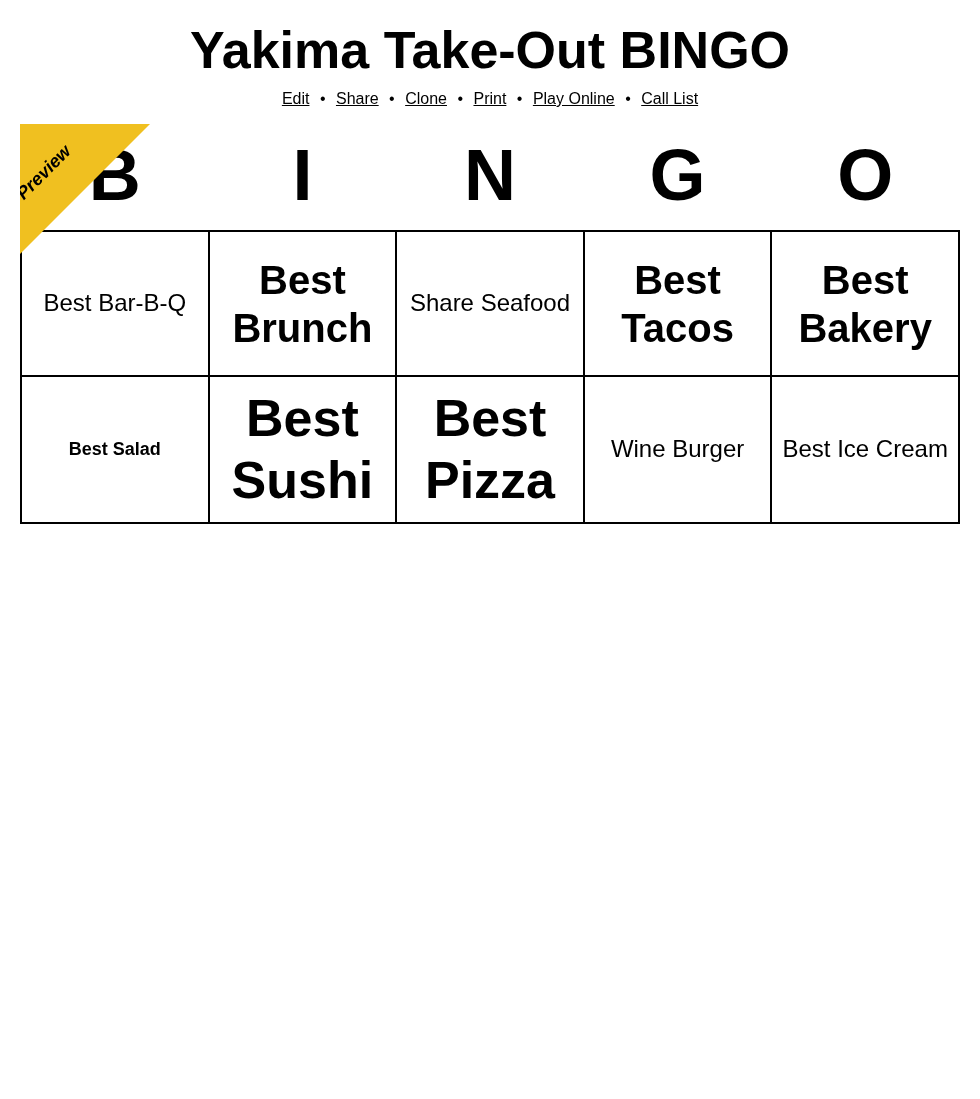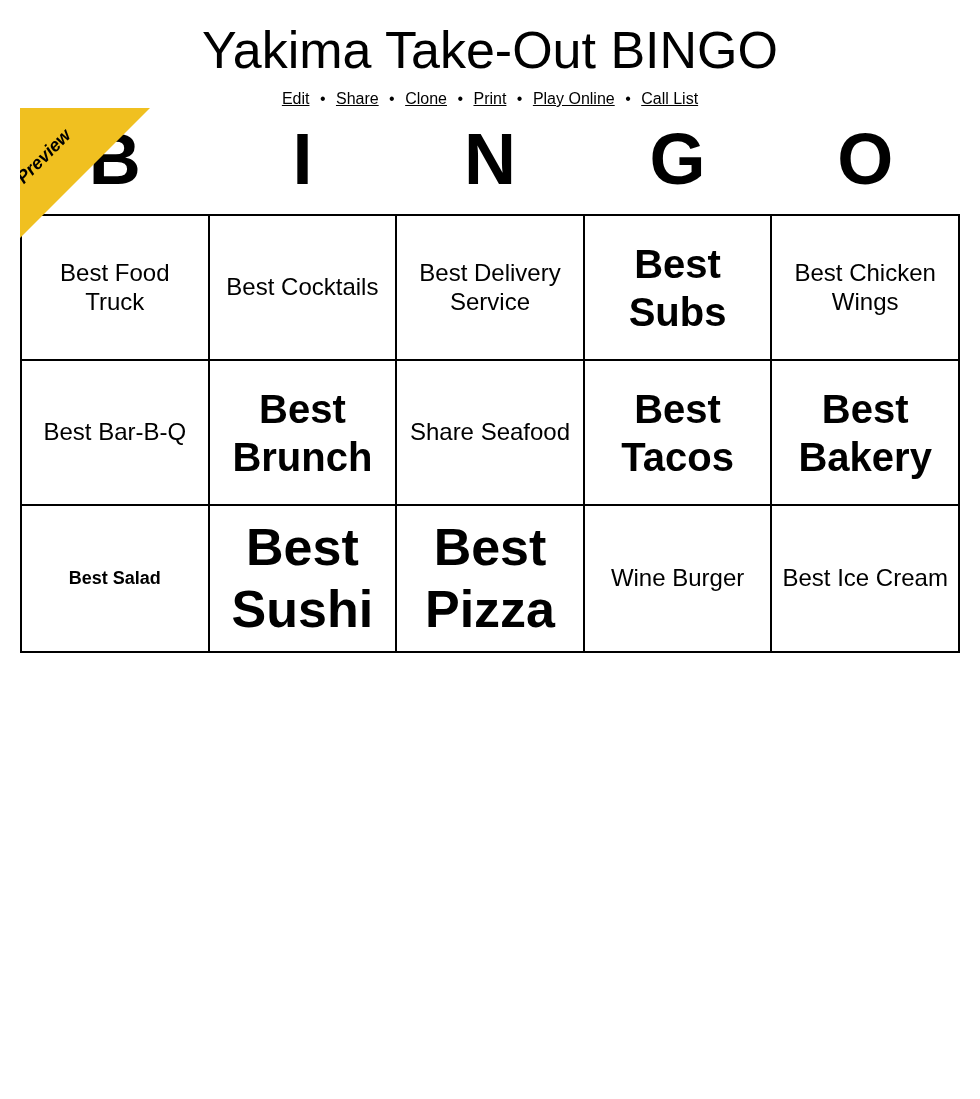--- a/index.html
+++ b/index.html
@@ -9,29 +9,29 @@
       width: 980px;
       min-height: 1099px;
       display: flex;
       flex-direction: column;
       align-items: center;
       padding: 20px 10px 10px;
     }
 
     [data-name="page-title"] {
       font-size: 52px;
-      font-weight: normal;
+      font-weight: bold;
       text-align: left;
       margin-bottom: 10px;
       color: #000;
     }
 
     [data-name="nav-bar"] {
       font-size: 16px;
-      margin-bottom: 0;
+      margin-bottom: 16px;
       color: #000;
     }
     [data-name="nav-bar"] a {
       color: #000;
       text-decoration: underline;
       cursor: pointer;
     }
     [data-name="nav-bar"] span {
       margin: 0 6px;
     }
@@ -154,37 +154,20 @@
     <thead>
       <tr data-name="bingo-header-row">
         <th data-name="bingo-letter-b">B</th>
         <th data-name="bingo-letter-i">I</th>
         <th data-name="bingo-letter-n">N</th>
         <th data-name="bingo-letter-g">G</th>
         <th data-name="bingo-letter-o">O</th>
       </tr>
     </thead>
     <tbody id="bingo-body">
-    <tr data-name="table-row">
-          <td data-name="table-cell">
-            <div class="cell-text size-medium" data-name="cell-label">Best Food Truck</div>
-          </td>
-          <td data-name="table-cell">
-            <div class="cell-text size-medium" data-name="cell-label">Best Cocktails</div>
-          </td>
-          <td data-name="table-cell">
-            <div class="cell-text size-medium" data-name="cell-label">Best Delivery Service</div>
-          </td>
-          <td data-name="table-cell">
-            <div class="cell-text size-large" data-name="cell-label">Best Subs</div>
-          </td>
-          <td data-name="table-cell">
-            <div class="cell-text size-medium" data-name="cell-label">Best Chicken Wings</div>
-          </td>
-        </tr>
         <tr data-name="table-row">
           <td data-name="table-cell">
             <div class="cell-text size-medium" data-name="cell-label">Best Bar-B-Q</div>
           </td>
           <td data-name="table-cell">
             <div class="cell-text size-large" data-name="cell-label">Best Brunch</div>
           </td>
           <td data-name="table-cell">
             <div class="cell-text size-medium" data-name="cell-label">Share Seafood</div>
           </td>

